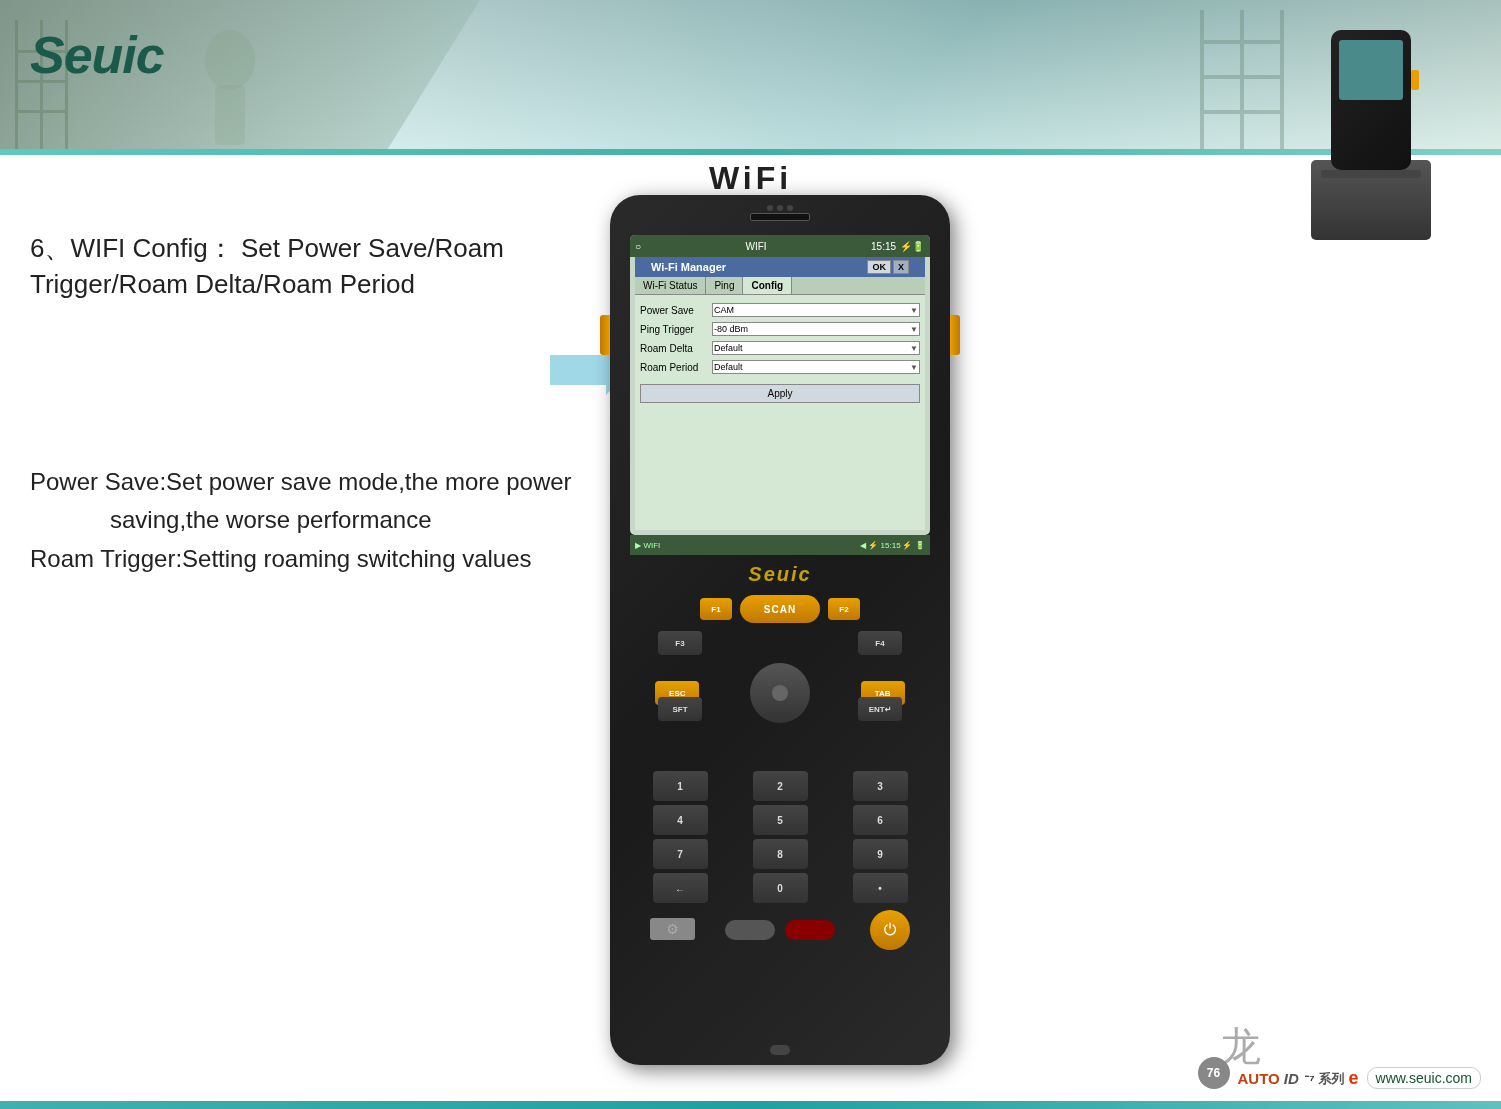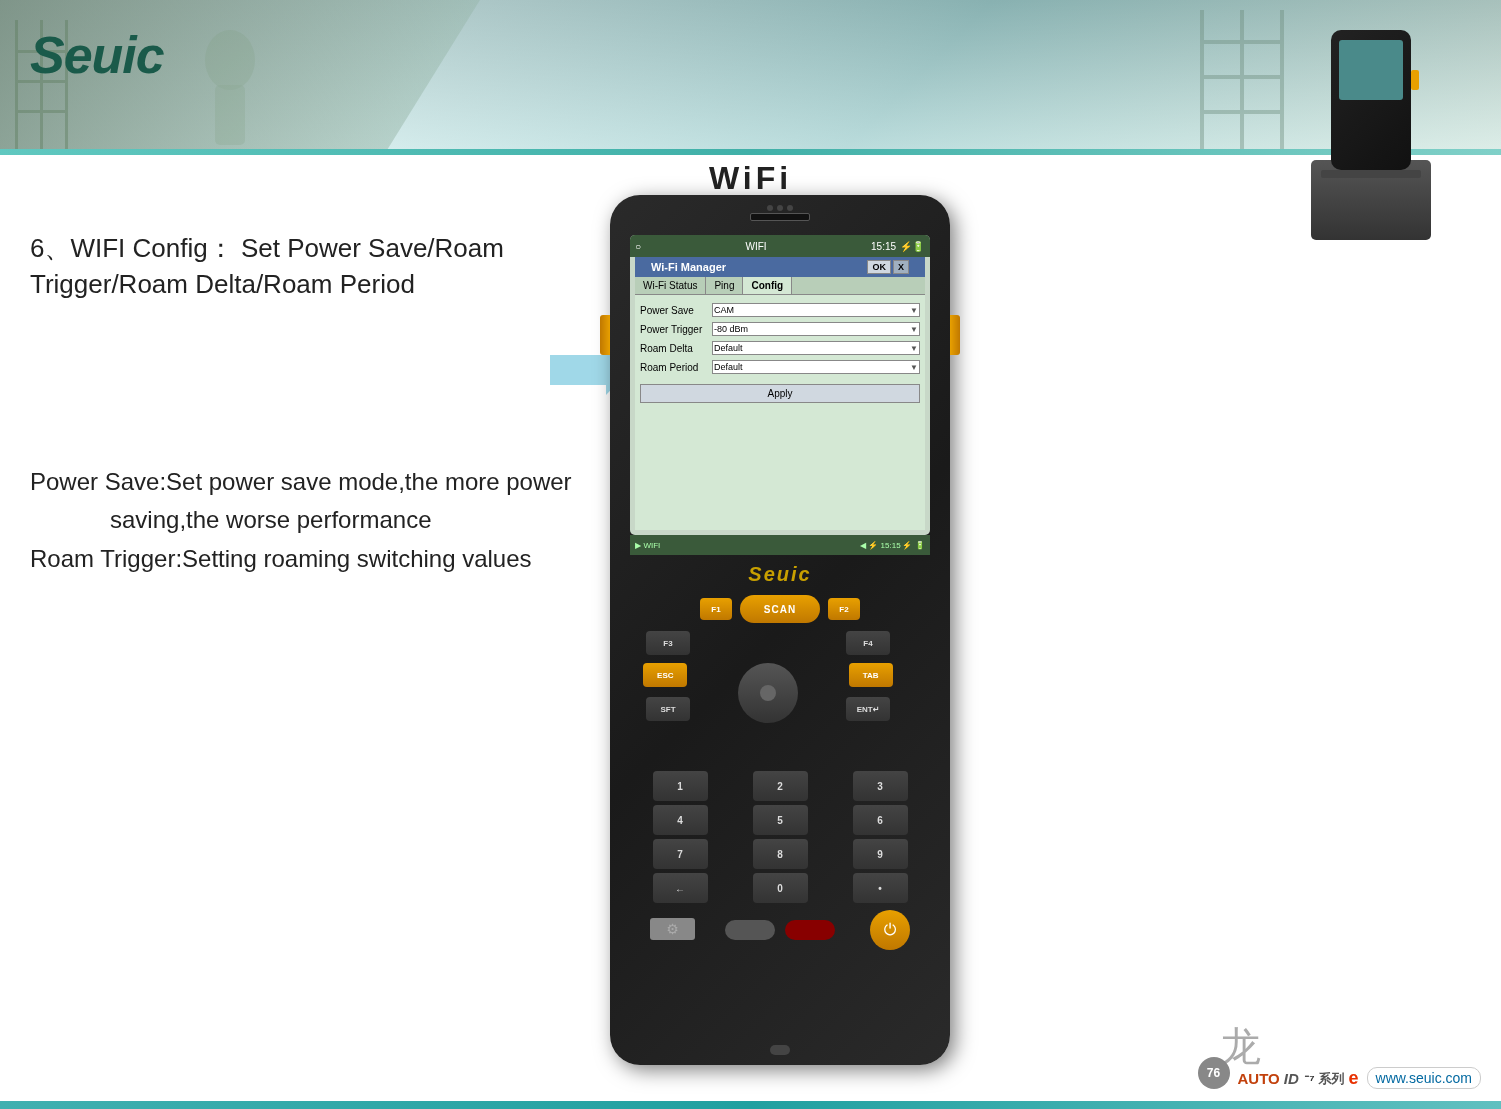--- a/index.html
+++ b/index.html
@@ -294,25 +294,25 @@
       color: white;
       display: flex;
       align-items: center;
       justify-content: center;
       letter-spacing: 1px;
     }
 
     
     .key-row {
       position: absolute;
-      left: 8px;
+      left: 20px;
       width: 300px;
       display: flex;
       justify-content: space-around;
-      align-items: flex-start;
+      align-items: center;
     }
     .key-row-1 { top: 436px; }
     .key-row-2 { top: 468px; }
     .key-row-3 { top: 502px; }
 
     .fn-key {
       width: 44px;
       height: 24px;
       background: linear-gradient(to bottom, #444, #333);
       border-radius: 4px;
@@ -435,21 +435,21 @@
       align-items: center;
       gap: 4px;
     }
     .autoid-e {
       color: #e83000;
       font-size: 18px;
       font-weight: bold;
     }
     .seuic-web {
       font-size: 14px;
-      color: #0369a1;
+      color: #14532d;
       border: 1px solid #ccc;
       padding: 2px 8px;
       border-radius: 10px;
       text-align: center;
     }
     .autoid-badge {
       display: flex;
       align-items: center;
       gap: 4px;
     }
@@ -587,21 +587,21 @@
 
           <div class="wifi-row">
             <div class="wifi-label">Power Save</div>
             <div class="wifi-select">
               <span class="wifi-select-text">CAM</span>
               <span class="wifi-dropdown-arrow">▼</span>
             </div>
           </div>
 
           <div class="wifi-row">
-            <div class="wifi-label">Power Trigger</div>
+            <div class="wifi-label">Ping Trigger</div>
             <div class="wifi-select">
               <span class="wifi-select-text">-80 dBm</span>
               <span class="wifi-dropdown-arrow">▼</span>
             </div>
           </div>
 
           <div class="wifi-row">
             <div class="wifi-label">Roam Delta</div>
             <div class="wifi-select">
               <span class="wifi-select-text">Default</span>

